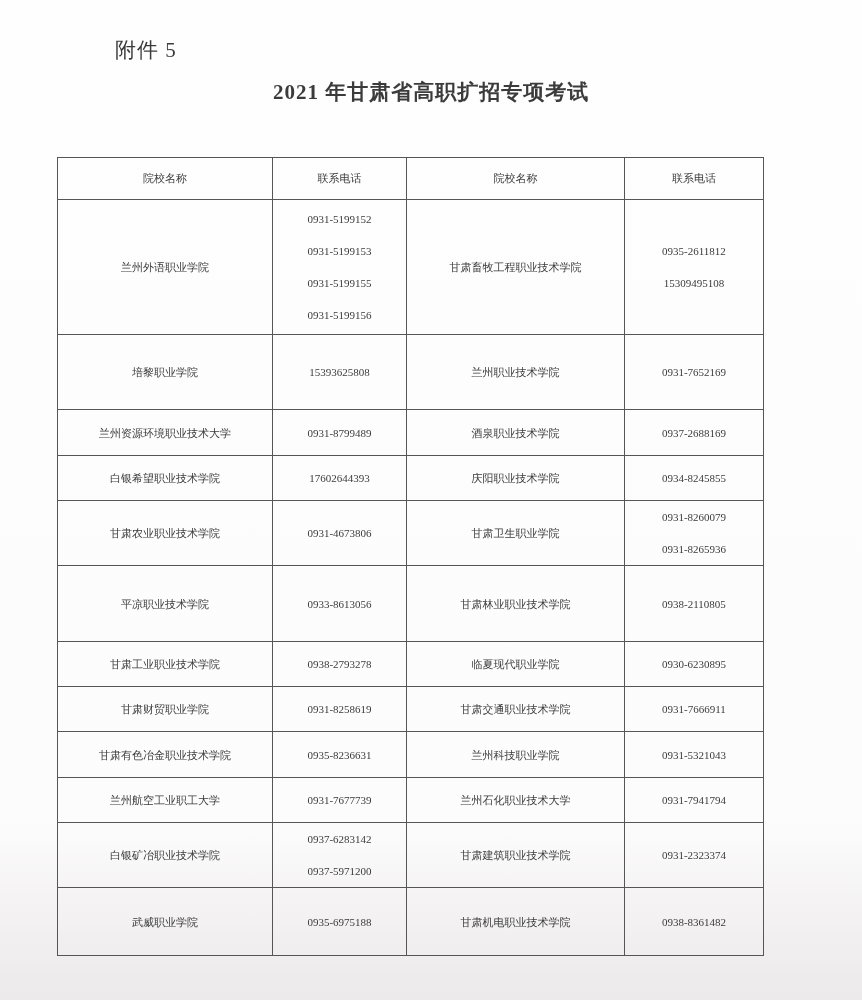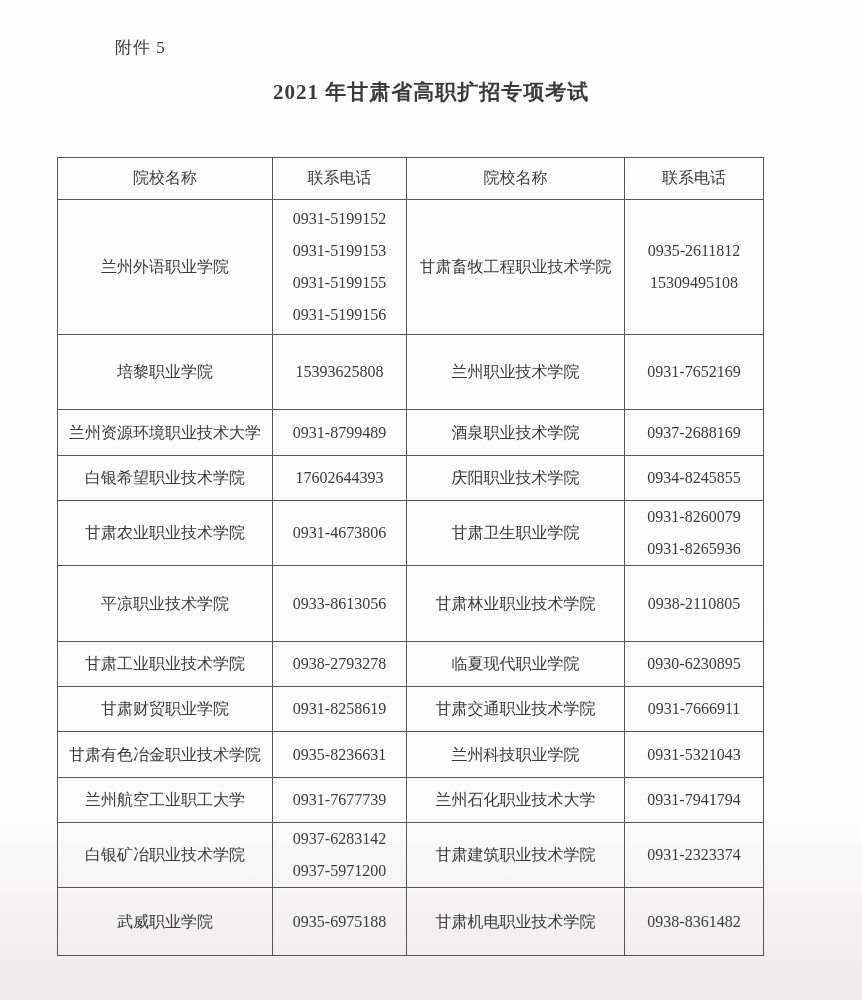--- a/index.html
+++ b/index.html
@@ -10,39 +10,39 @@
   html,body{margin:0;padding:0;}
   body{
     width:862px;height:1000px;position:relative;overflow:hidden;
     background:linear-gradient(180deg,#fefefe 0%,#fdfcfc 82%,#eceaea 99%);
     font-family:"Liberation Serif","DejaVu Serif",serif;
     color:var(--text);
     -webkit-font-smoothing:antialiased;
   }
   .attachment{
     position:absolute;left:115px;top:36px;
-    font-size:17px;letter-spacing:1px;
+    font-size:21px;letter-spacing:1px;
   }
   .doc-title{
     position:absolute;top:72px;left:0;width:862px;
     text-align:center;font-size:21px;font-weight:bold;
     line-height:40px;letter-spacing:1px;
   }
   table.contact-table{
     position:absolute;left:57px;top:157px;
     width:706px;border-collapse:collapse;table-layout:fixed;
   }
   .contact-table col.c1{width:215px;}
   .contact-table col.c2{width:134px;}
   .contact-table col.c3{width:218px;}
   .contact-table col.c4{width:139px;}
   .contact-table th,.contact-table td{
     border:1px solid var(--border);
     text-align:center;vertical-align:middle;
-    font-size:16px;font-weight:normal;
+    font-size:11px;font-weight:normal;
     color:var(--text);
     padding:0 4px;
     overflow:hidden;
   }
   .contact-table thead tr{height:42px;}
   .contact-table tbody tr{height:45px;}
   .contact-table tbody tr:nth-child(1){height:135px;}
   .contact-table tbody tr:nth-child(2){height:75px;}
   .contact-table tbody tr:nth-child(3){height:46px;}
   .contact-table tbody tr:nth-child(5){height:46px;}

